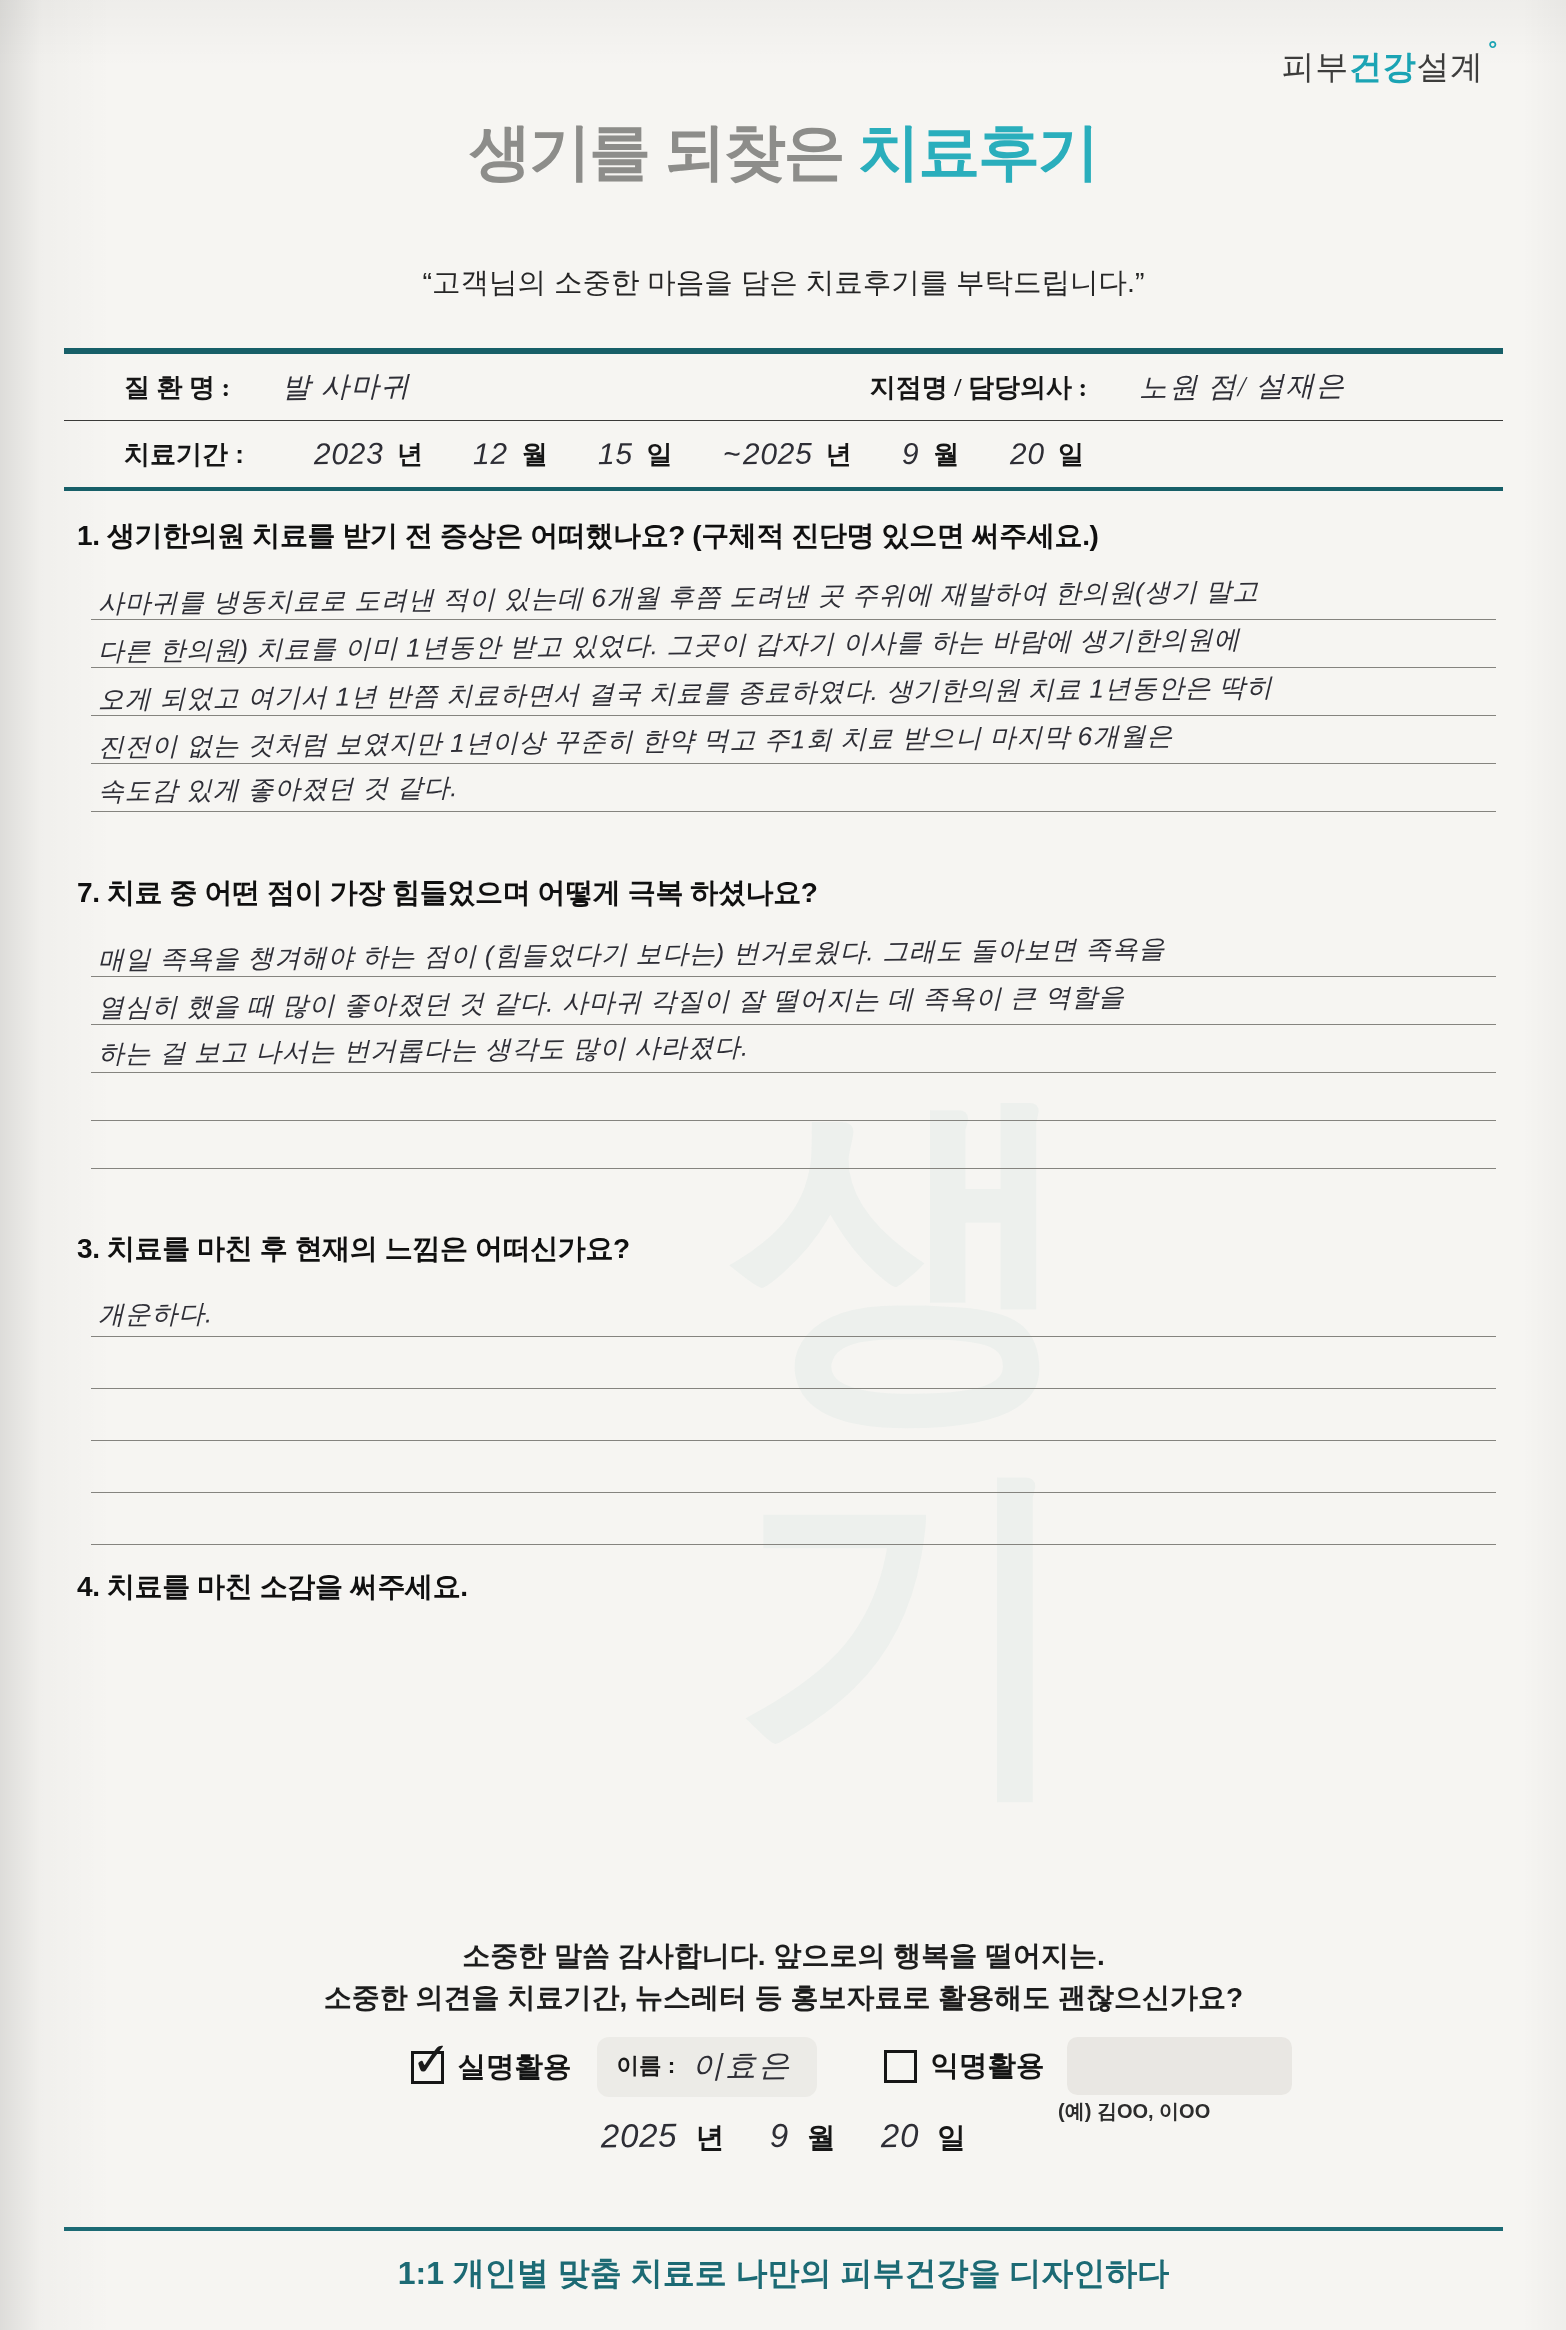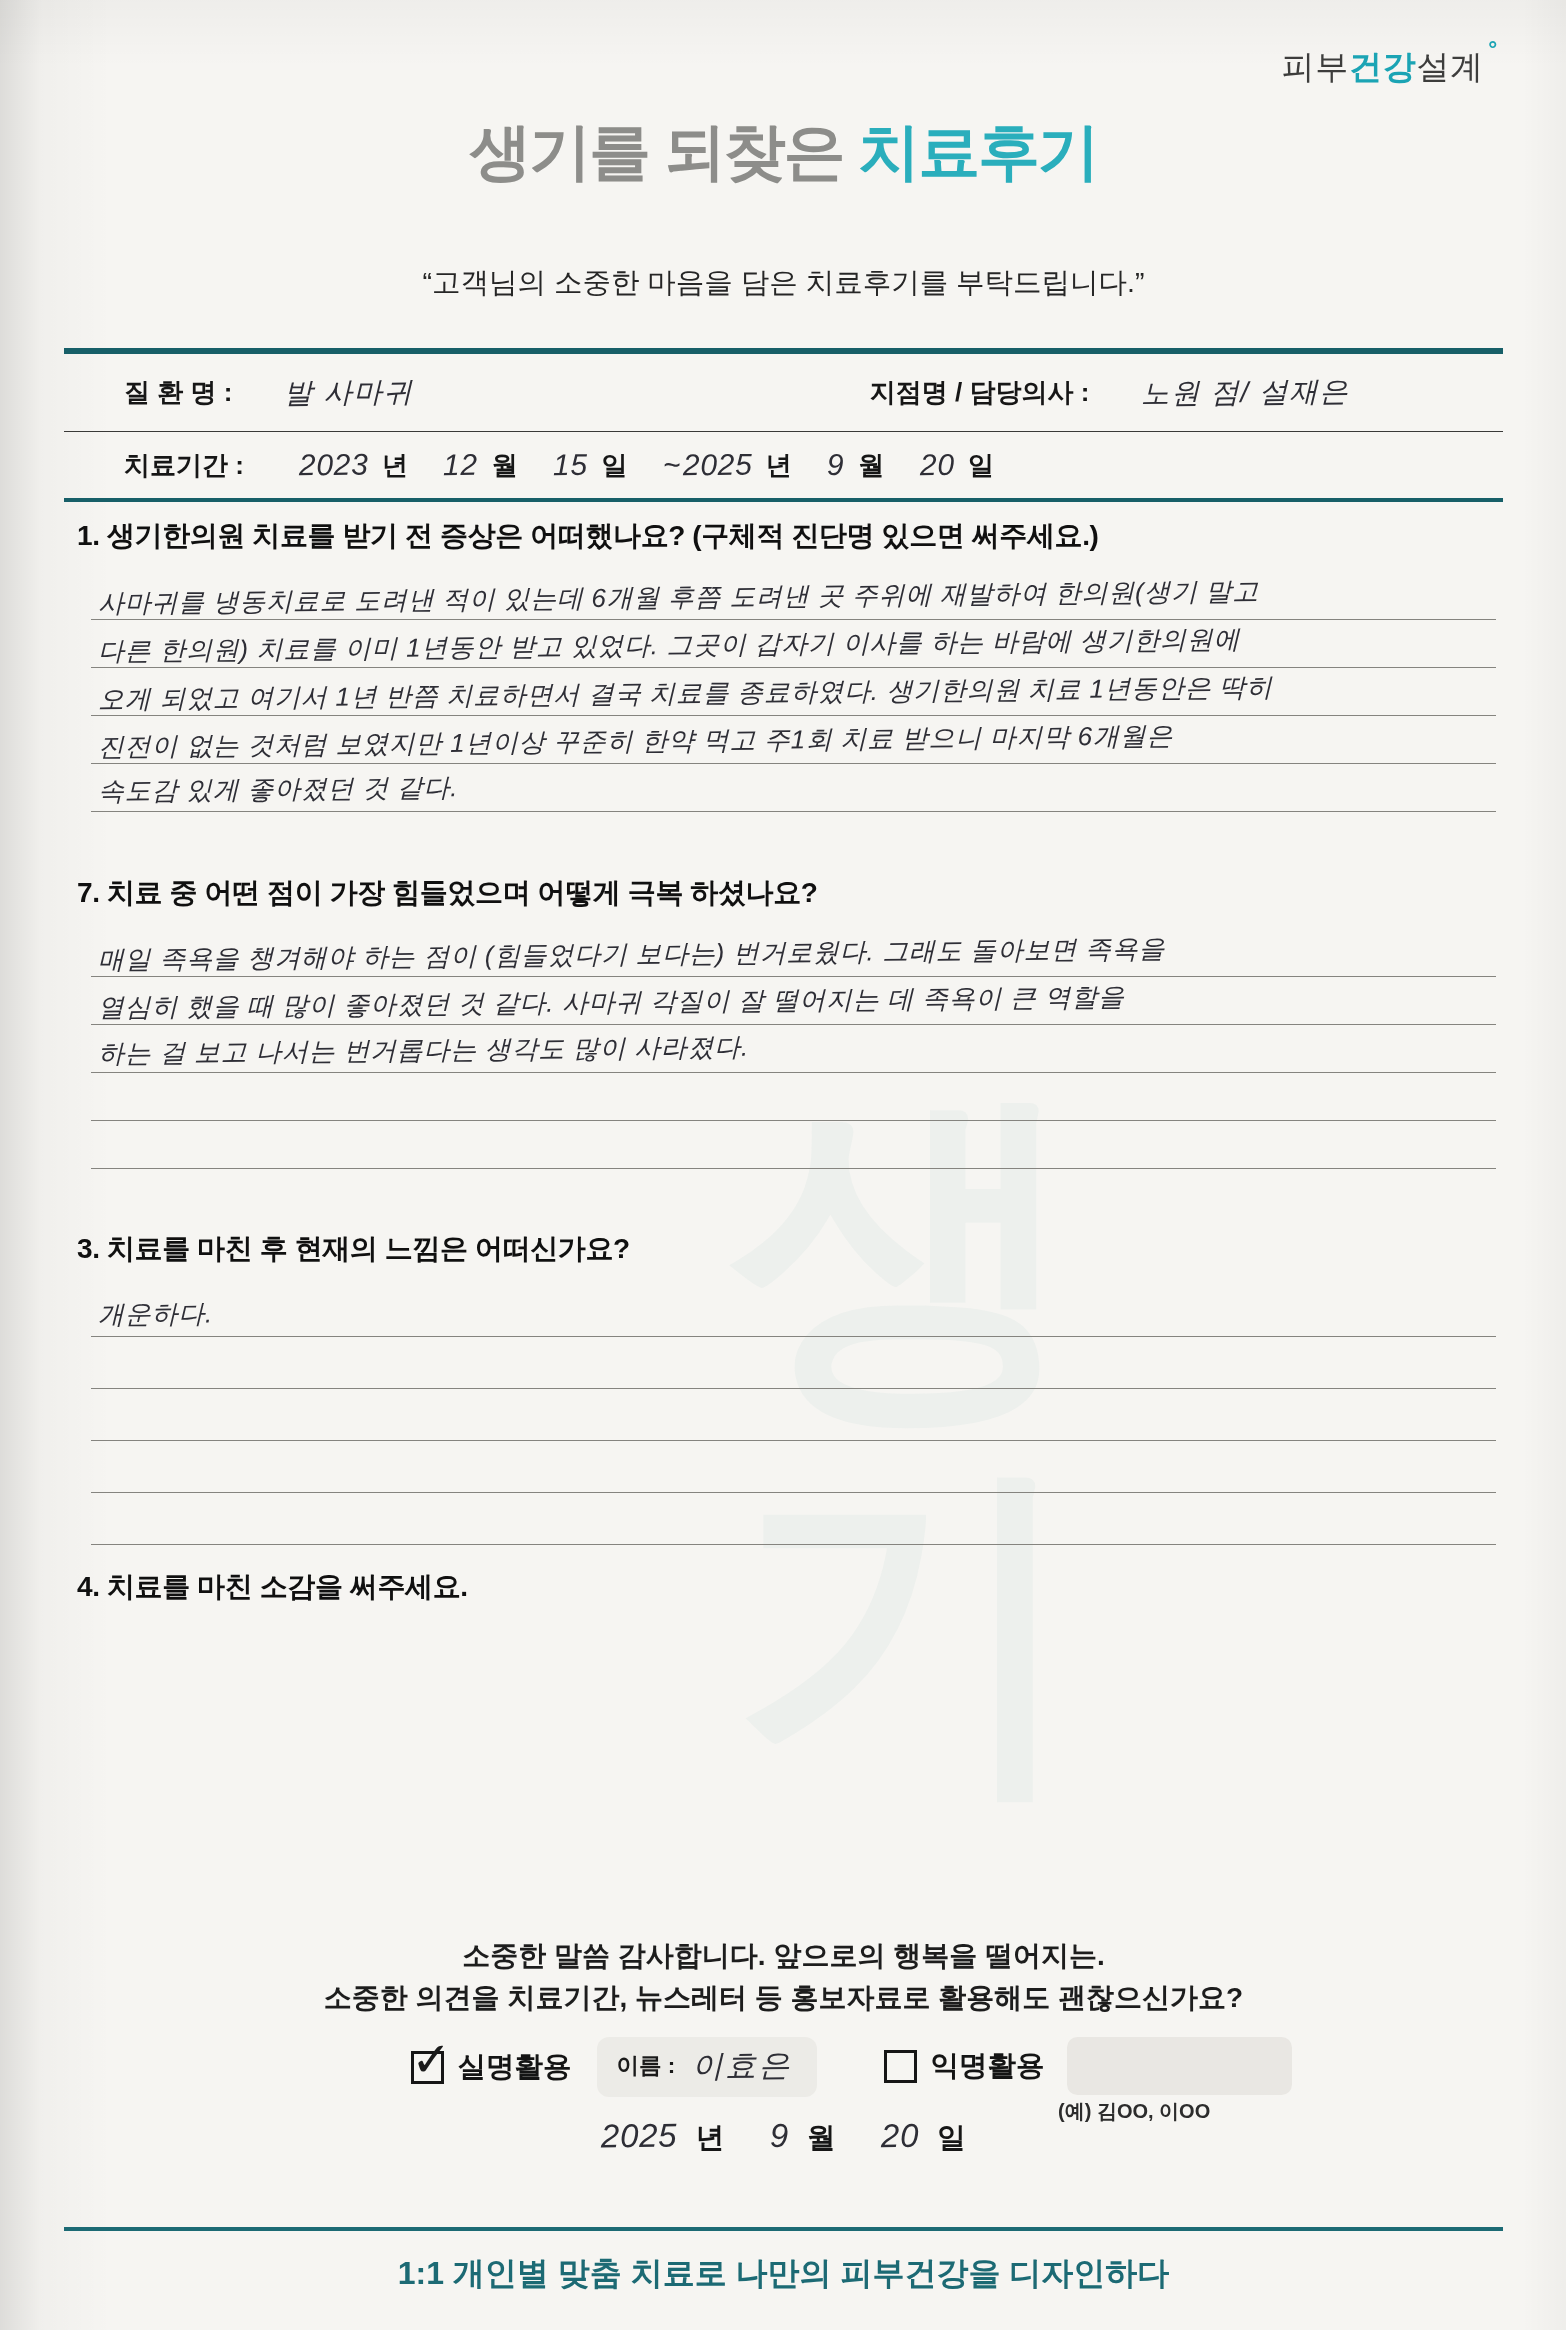--- a/index.html
+++ b/index.html
@@ -28,32 +28,32 @@
   .title{ position:absolute; top:118px; left:0; width:100%; text-align:center;
           font-size:62px; font-weight:800; letter-spacing:-2.2px; line-height:1.1; }
   .title .gray{ color:#8d8d8a; }
   .title .teal{ color:#2aaebc; }
   .subtitle{ position:absolute; top:264px; left:0; width:100%; text-align:center;
              font-size:28.5px; font-weight:500; color:#262626; letter-spacing:0px; }
   
   .info-table{ position:absolute; top:348px; left:64px; right:64px;
                border-top:6px solid #175f68; border-bottom:4.5px solid #175f68; }
   .info-row{ display:flex; align-items:center; }
-  .row1{ height:78px; border-bottom:1.5px solid #3a3a38; }
+  .row1{ height:67px; border-bottom:1.5px solid #3a3a38;font-family:Liberation Serif, serif; }
   .row2{ height:66px; }
   .flabel{ font-size:26px; font-weight:700; color:#161616; }
   .pad-l{ padding-left:60px; }
   .cell-left{ flex:0 0 56%; display:flex; align-items:center; }
   .cell-right{ flex:1; display:flex; align-items:center; }
   .hw{ font-style:italic; color:#2e2e36; display:inline-block; transform:rotate(-0.6deg); }
   .hw-val{ font-size:28.5px; margin-left:52px; letter-spacing:1.5px; }
   .hw-num{ font-size:30px; letter-spacing:0.7px; }
   .unit{ font-size:26px; font-weight:700; color:#161616; }
   .row2 .unit{ margin:0 25.5px 0 13.5px; }
-  .row2 .hw-num{ margin-left:10px; }
+  .row2 .hw-num{ margin-left:25px; }
   .tilde-group{ margin-left:90px; }
   
   .qsec{ position:absolute; left:77px; right:71px; }
   .qsec .qtext{ font-size:28px; font-weight:700; color:#101010; letter-spacing:-0.4px; }
   .lines{ margin-top:16.5px; padding-left:13.5px; }
   .ans-line{ height:48px; border-bottom:1.5px solid #85847f; display:flex; align-items:flex-end; padding:0 4.5px 3.7px 7.5px; }
   .q3 .ans-line{ height:52px; }
   .ans-line .hw{ font-size:26px; letter-spacing:0.7px; white-space:nowrap; }
   
   .thanks{ position:absolute; top:1935px; left:0; width:100%; text-align:center;

